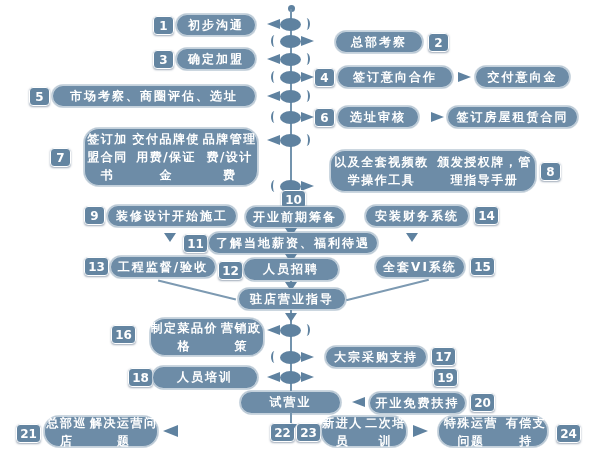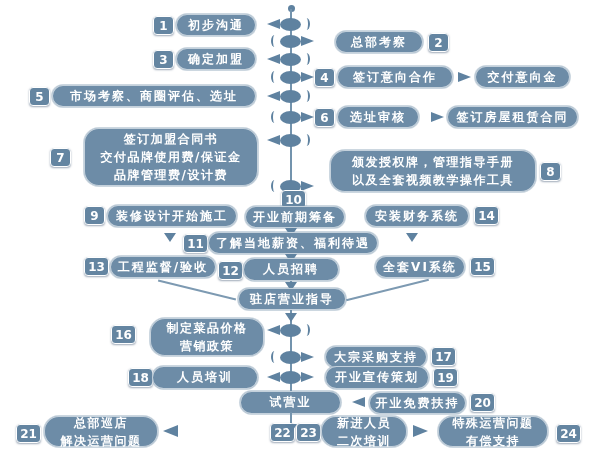--- a/index.html
+++ b/index.html
@@ -9,21 +9,21 @@
     font-family:"DejaVu Sans","Liberation Sans",sans-serif;
     -webkit-font-smoothing:antialiased;
   }
   .box{
     position:absolute;background:#6d8ca7;color:#fff;font-weight:bold;
     font-size:12px;letter-spacing:2px;border-radius:12px;
     display:flex;align-items:center;justify-content:center;text-align:center;
     box-shadow:inset 0 0 0 1px rgba(255,255,255,.6),0 0 0 1px rgba(109,140,167,.35);
     white-space:nowrap;
   }
-  .box.ml{flex-direction:column;line-height:18px;border-radius:15px;letter-spacing:1.5px;white-space:normal;}
+  .box.ml{flex-direction:row;line-height:18px;border-radius:15px;letter-spacing:1.5px;white-space:normal;}
   .badge{
     position:absolute;background:#6485a1;color:#fff;font-weight:bold;font-size:12px;
     width:19px;height:17px;border-radius:4px;border:1px solid #ffffff;
     display:flex;align-items:center;justify-content:center;
     box-shadow:0 1px 2px rgba(80,100,125,.55);letter-spacing:0;
   }
   .badge.wide{width:23px;}
   .vline{position:absolute;width:2px;background:#7393ad;}
   .dot{position:absolute;width:7px;height:7px;border-radius:50%;background:#5f82a0;}
   .node{position:absolute;left:261px;width:60px;height:14px;display:flex;align-items:center;}
@@ -173,22 +173,22 @@
   <div class="box" style="left:447px;top:106px;width:131px;height:22px">签订房屋租赁合同</div>
 
   <div class="badge" style="left:50px;top:148px">7</div>
   <div class="box ml" style="left:84px;top:128px;width:174px;height:58px;font-size:12px">
     <span>签订加盟合同书</span>
     <span>交付品牌使用费/保证金</span>
     <span>品牌管理费/设计费</span>
   </div>
 
   <div class="box ml" style="left:330px;top:150px;width:206px;height:42px">
+    <span>以及全套视频教学操作工具</span>
     <span>颁发授权牌，管理指导手册</span>
-    <span>以及全套视频教学操作工具</span>
   </div>
   <div class="badge" style="left:540px;top:162px">8</div>
 
   <div class="badge wide" style="left:281px;top:190px">10</div>
 
   <div class="box" style="left:245px;top:206px;width:100px;height:22px">开业前期筹备</div>
   <div class="darr" style="left:285px;top:228px"></div>
   <div class="badge wide" style="left:183px;top:234px">11</div>
   <div class="box" style="left:208px;top:232px;width:170px;height:22px">了解当地薪资、福利待遇</div>
   <div class="darr" style="left:285px;top:254px"></div>
@@ -217,21 +217,20 @@
   <div class="box ml" style="left:150px;top:318px;width:114px;height:38px">
     <span>制定菜品价格</span>
     <span>营销政策</span>
   </div>
 
   <div class="box" style="left:325px;top:346px;width:102px;height:22px">大宗采购支持</div>
   <div class="badge wide" style="left:431px;top:347px">17</div>
 
   <div class="badge wide" style="left:128px;top:368px">18</div>
   <div class="box" style="left:152px;top:366px;width:106px;height:23px">人员培训</div>
-  <div class="box" style="left:325px;top:366px;width:104px;height:23px">开业宣传策划</div>
   <div class="badge wide" style="left:433px;top:368px">19</div>
 
   <div class="box" style="left:240px;top:391px;width:101px;height:23px">试营业</div>
   <div class="harr-l" style="left:352px;top:397px"></div>
   <div class="box" style="left:369px;top:392px;width:97px;height:22px">开业免费扶持</div>
   <div class="badge wide" style="left:470px;top:393px">20</div>
   <div class="vline" style="left:290px;top:412px;height:12px"></div>
   <div class="darr" style="left:285px;top:424px;z-index:5"></div>
 
   <div class="badge wide" style="left:16px;top:424px">21</div>

